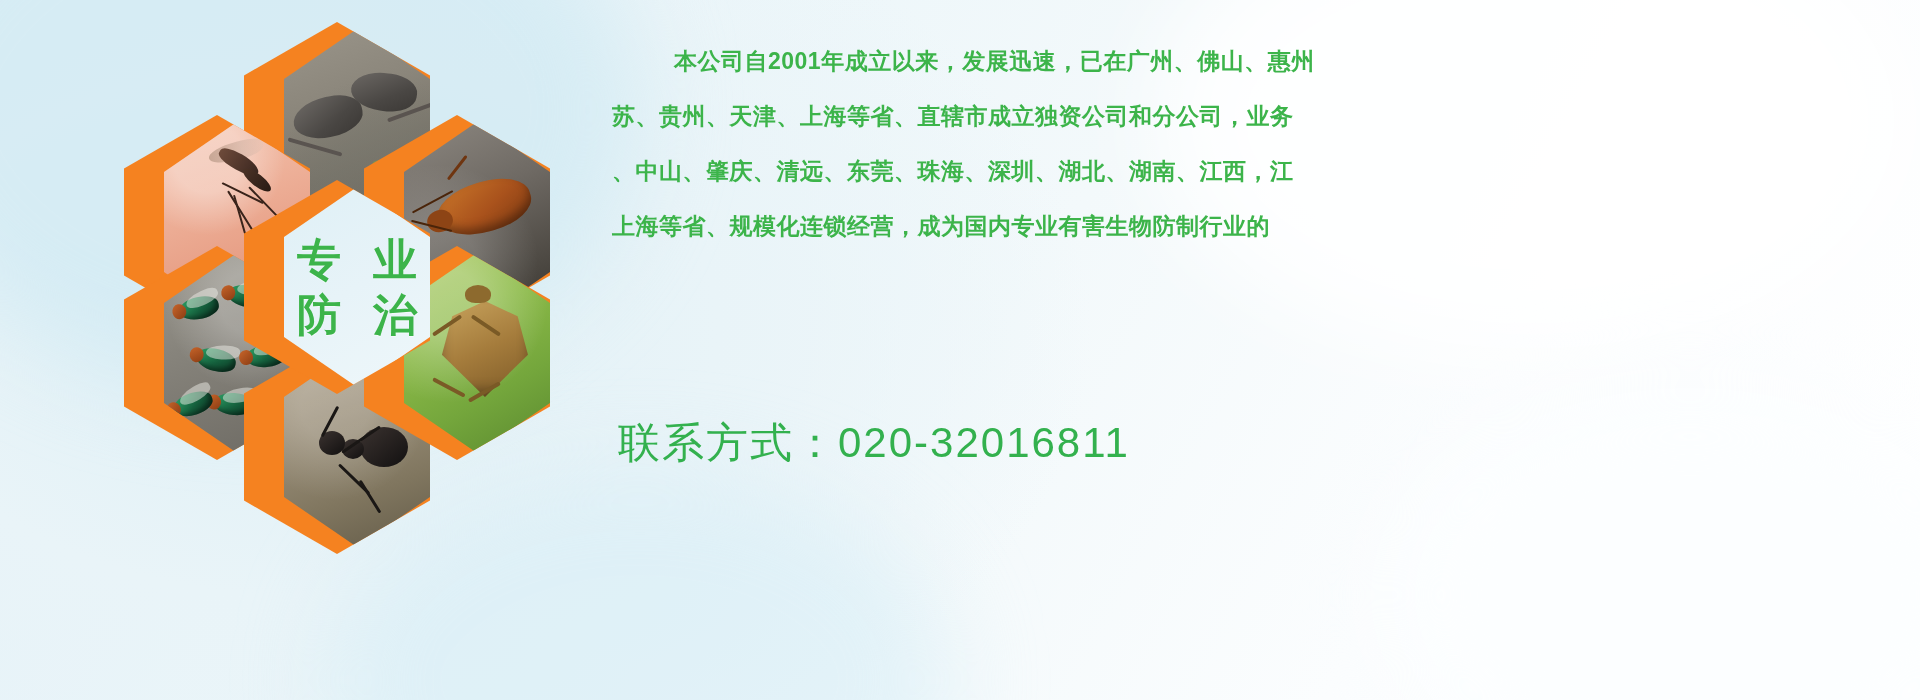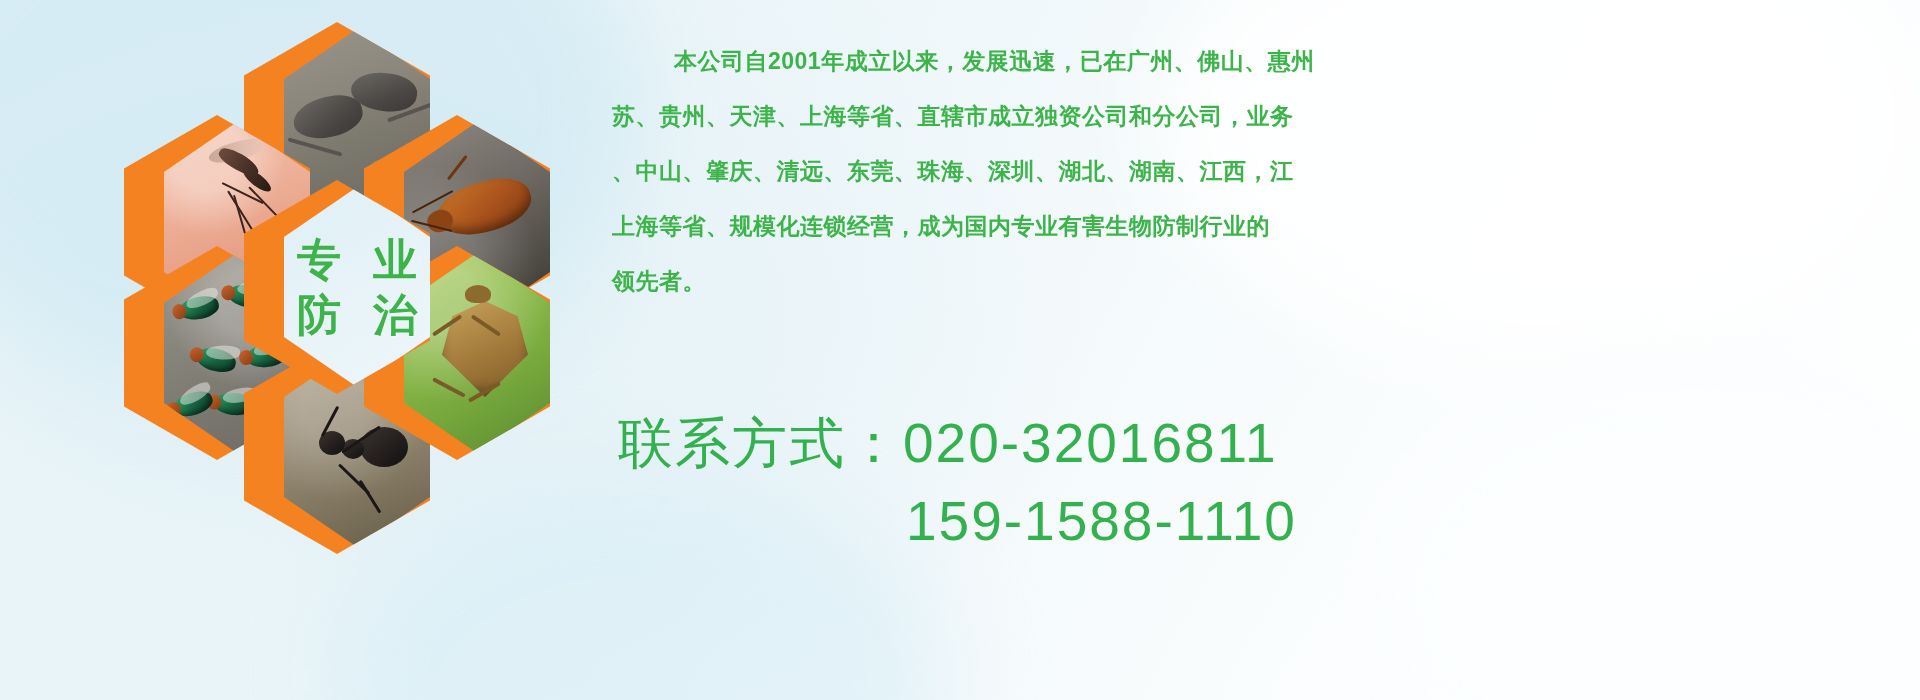--- a/index.html
+++ b/index.html
@@ -152,21 +152,21 @@
 
   
   #copy{position:absolute;left:612px;top:34px;width:1286px;}
   .para-line{
     color:#3cb44a;font-size:23px;font-weight:bold;line-height:55px;
     letter-spacing:.5px;white-space:nowrap;
   }
   .para-line.first{text-indent:62px;}
   #contact{position:absolute;left:618px;top:404px;width:1290px;}
   .contact-line{
-    color:#33b14e;font-size:55px;font-weight:normal;line-height:78px;
+    color:#33b14e;font-size:42px;font-weight:normal;line-height:78px;
     letter-spacing:2px;white-space:nowrap;
   }
   .contact-line.second{padding-left:288px;}
 </style>
 </head>
 <body>
 
 <div id="banner">
 
   <div class="blob b1"></div>
@@ -282,25 +282,21 @@
       </div>
     </div>
 
   </div>
 
   <div id="copy">
     <div class="para-line first">本公司自2001年成立以来，发展迅速，已在广州、佛山、惠州</div>
     <div class="para-line">苏、贵州、天津、上海等省、直辖市成立独资公司和分公司，业务</div>
     <div class="para-line">、中山、肇庆、清远、东莞、珠海、深圳、湖北、湖南、江西，江</div>
     <div class="para-line">上海等省、规模化连锁经营，成为国内专业有害生物防制行业的</div>
-    <div class="para-line">领先者。</div>
   </div>
 
   <div id="contact">
     <div class="contact-line">
       <span>联系方式：</span><span>020-32016811</span>
     </div>
-    <div class="contact-line second">
-      <span>159-1588-1110</span>
-    </div>
   </div>
 
 </div>
 
 </body></html>

